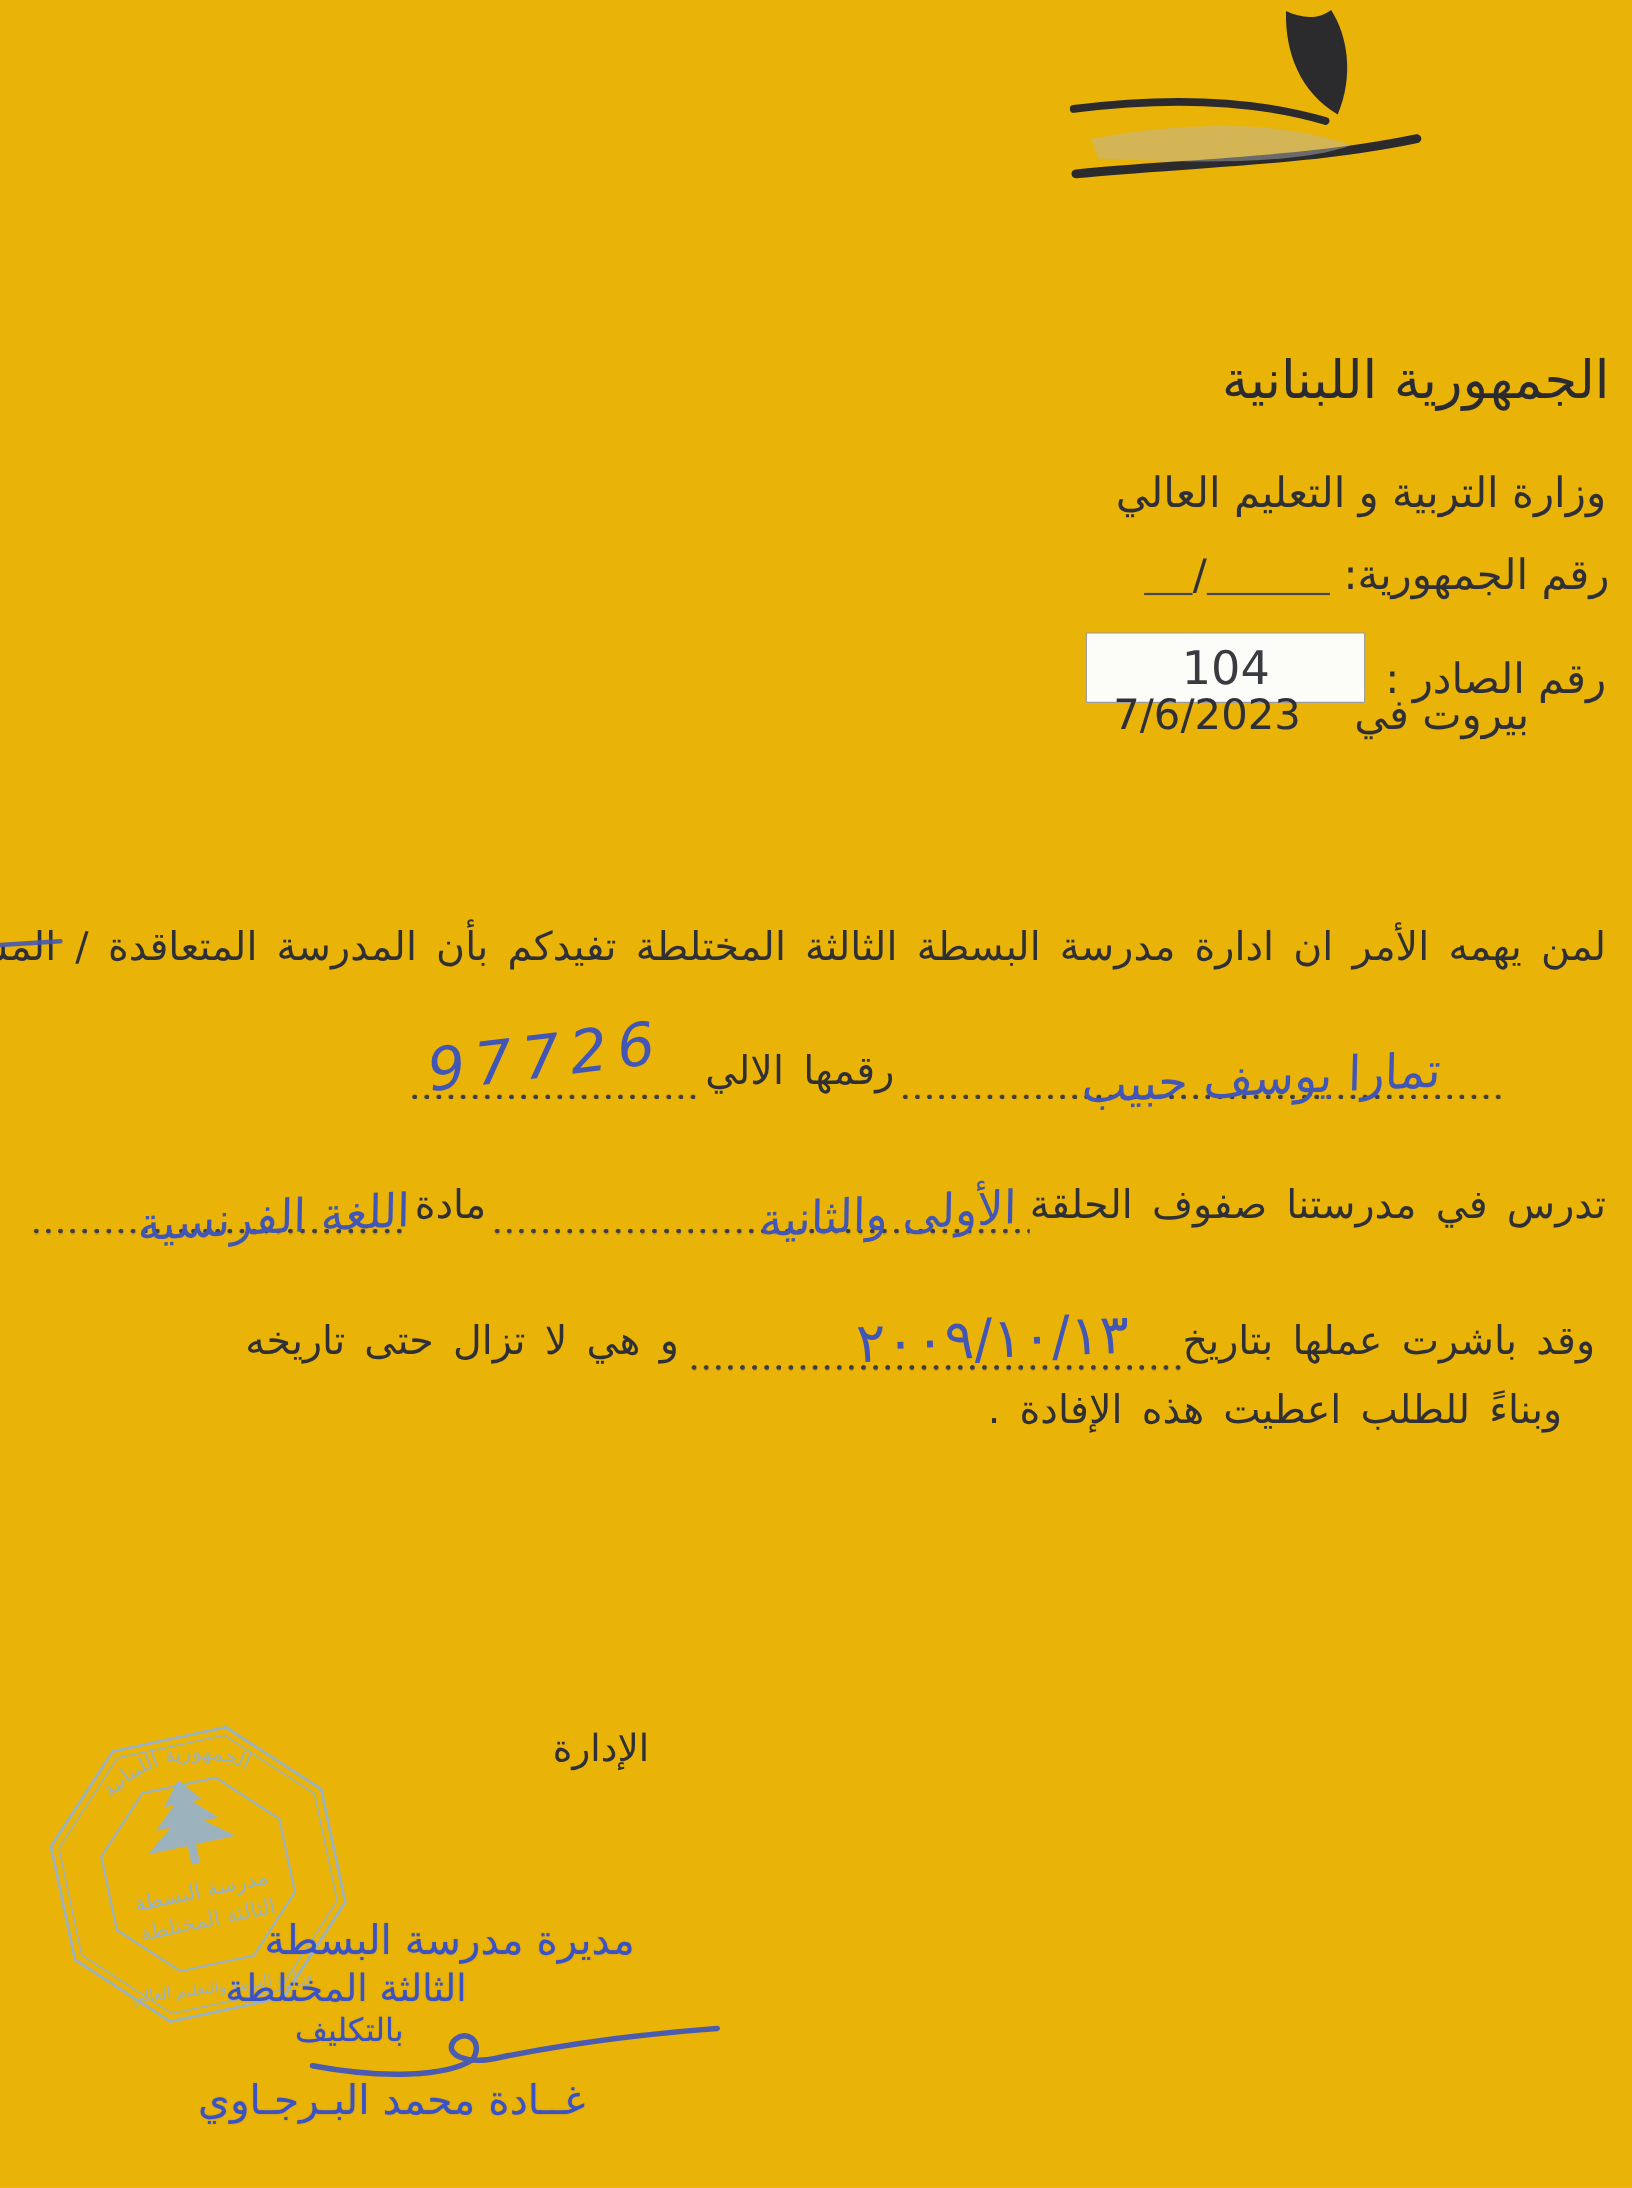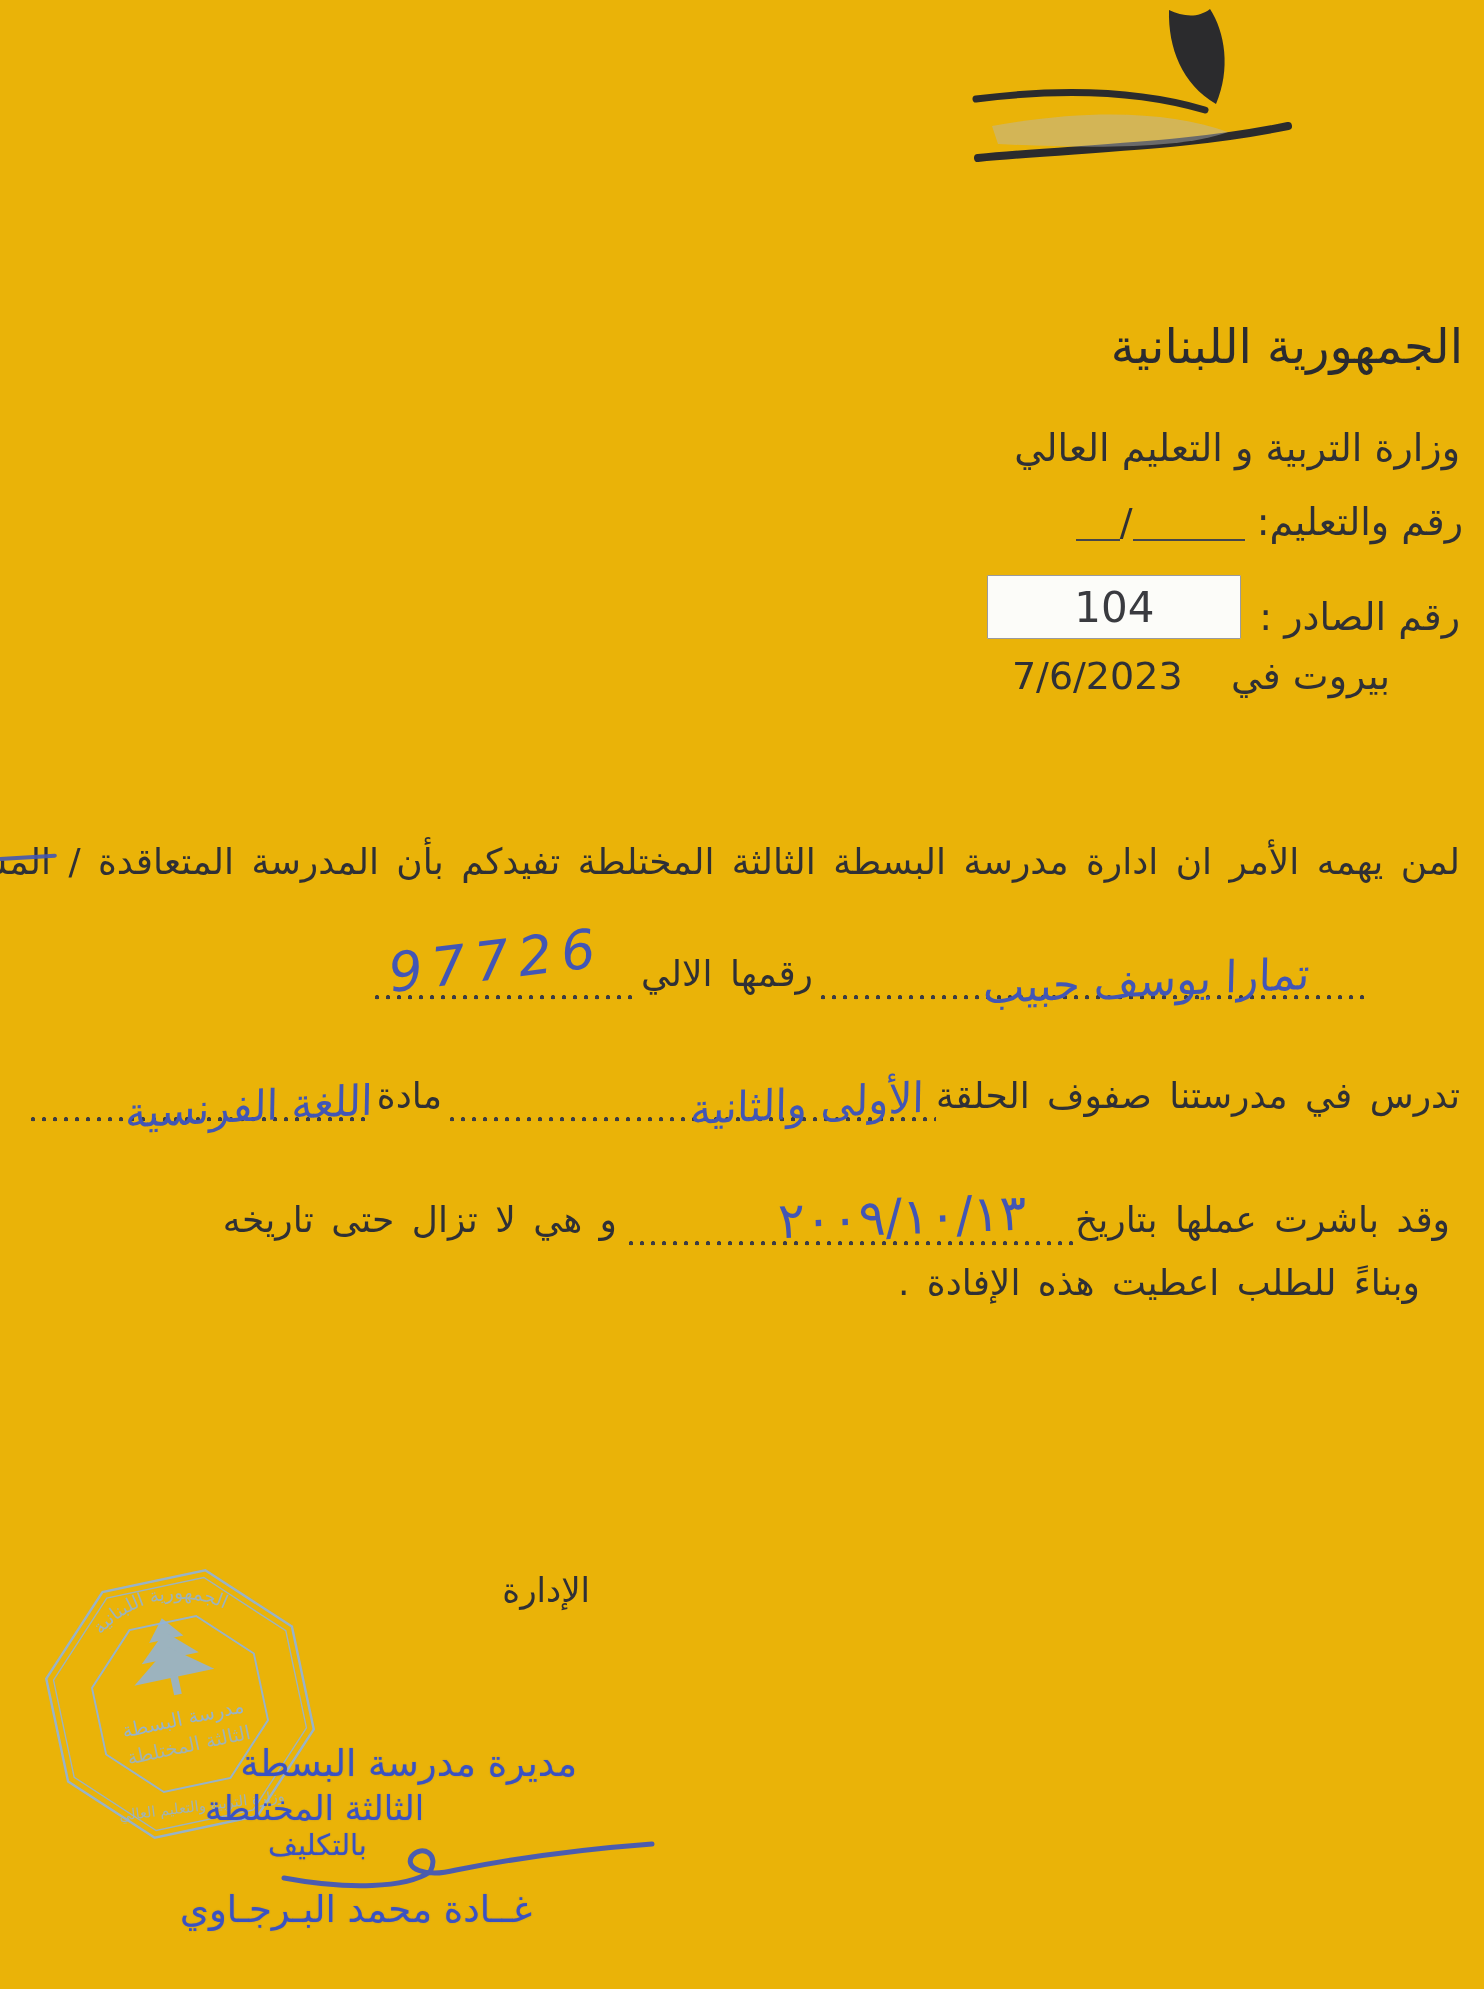--- a/index.html
+++ b/index.html
@@ -21,21 +21,21 @@
   .blank{display:inline-block;border-bottom:2.5px solid #46464c;height:30px;transform:translateY(6px);}
   .blank-long{width:112px;}
   .blank-short{width:44px;}
   .h-outgoing{top:575px;right:24px;display:flex;align-items:center;gap:18px;}
   .h-outgoing .lbl{font-size:38px;white-space:nowrap;margin-top:20px;}
   .serial-box{
     width:252px;height:62px;border:1.5px solid #9a9a9f;border-radius:1px;
     display:flex;align-items:center;justify-content:center;
     font-size:42px;color:#3a3b40;direction:ltr;background:#fcfcf9;
   }
-  .h-date{top:654px;right:94px;font-size:38px;white-space:nowrap;}
+  .h-date{top:628px;right:94px;font-size:38px;white-space:nowrap;}
   .ltr{direction:ltr;unicode-bidi:isolate;}
   
   .bodyline{white-space:nowrap;font-size:36px;word-spacing:6px;}
   .l1{top:841px;right:24px;}
   .struck{position:relative;display:inline-block;}
   .struck::after{
     content:"";position:absolute;left:-8px;right:-6px;top:46%;height:3.5px;
     background:#4256b5;transform:rotate(-3.5deg);border-radius:2px;opacity:.9;
   }
   .fillrow{display:flex;align-items:flex-end;}
@@ -81,21 +81,21 @@
     <path d="M197 4 C196 42 210 78 244 98 C259 63 253 26 238 3 C225 13 210 10 197 4 Z" fill="#2b2b2d"></path>
     <path d="M4 93 C90 82 165 84 233 104" stroke="#2b2b2d" stroke-width="7" fill="none" stroke-linecap="round"></path>
     <path d="M6 152 C110 142 215 141 316 120" stroke="#2b2b2d" stroke-width="8" fill="none" stroke-linecap="round"></path>
     <path d="M20 120 C120 102 200 106 256 126 C208 144 108 142 26 138 Z" fill="#b9b9b6" opacity="0.45"></path>
   </svg>
 
   <div class="abs h-country">الجمهورية اللبنانية</div>
   <div class="abs h-ministry">وزارة التربية و التعليم العالي</div>
 
   <div class="abs h-archives">
-    <span>رقم والتعليم:</span>
+    <span>رقم الجمهورية:</span>
     <span class="blank blank-long"></span><span>/</span><span class="blank blank-short"></span>
   </div>
 
   <div class="abs h-outgoing">
     <span class="lbl">رقم الصادر :</span>
     <span class="serial-box">104</span>
   </div>
 
   <div class="abs h-date">
     <span>بيروت في</span>

